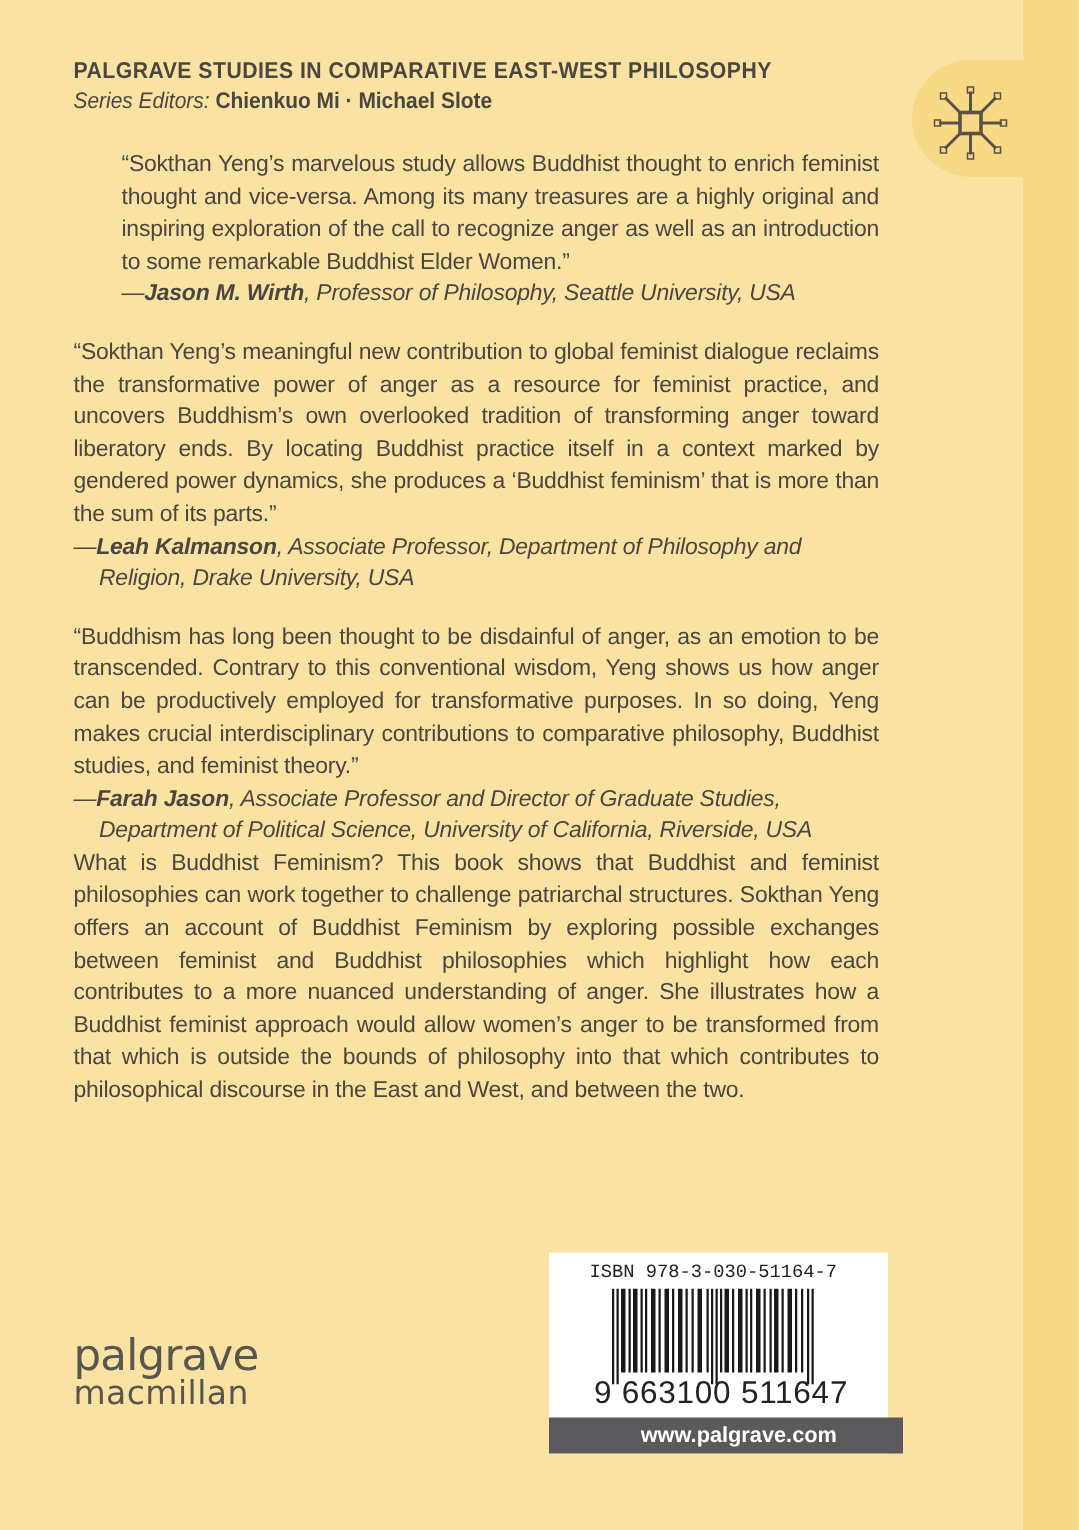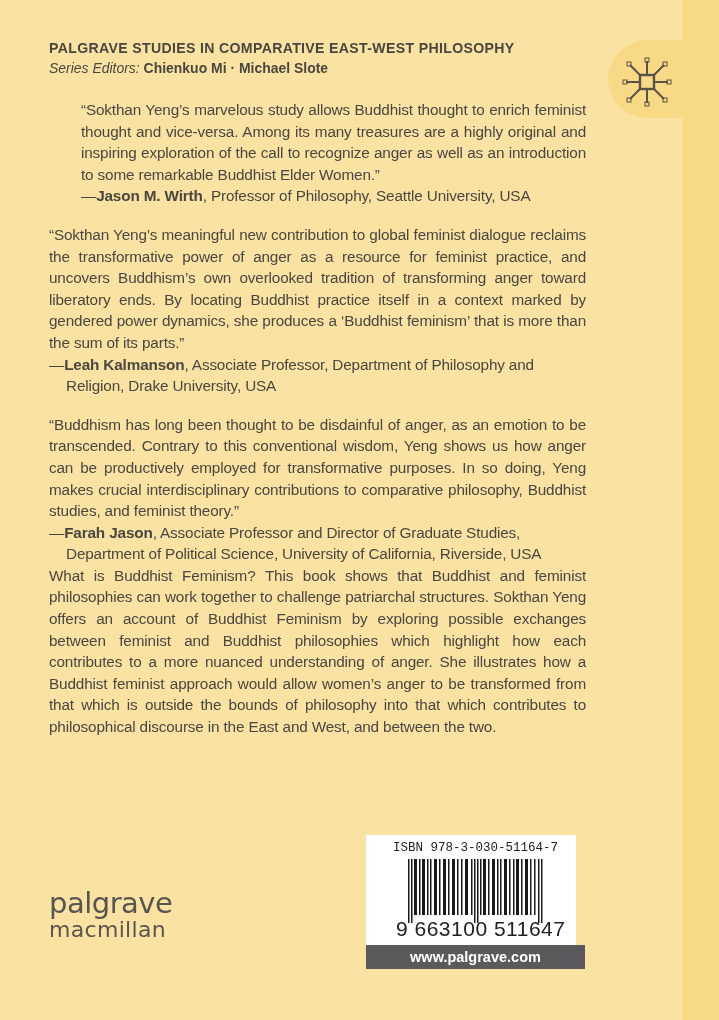--- a/index.html
+++ b/index.html
@@ -37,49 +37,50 @@
   .para {
     font-size:15.3px; line-height:21.6px; text-align:justify;
     letter-spacing:-0.15px;
   }
   .quote { margin-top:17px; }
   .quote.first { margin-top:21px;margin-left:32px; }
   .attribution {
     font-size:15.3px; line-height:21.6px;
     padding-left:17px; text-indent:-17px;
     letter-spacing:-0.15px;
+    font-style:italic;
   }
   .attribution .name { font-weight:bold; }
   .blurb { }
   .author-bio { margin-top:20px; font-size:15.3px; line-height:21.6px; letter-spacing:-0.15px; }
   .author-bio .name { font-weight:bold; }
   .logo {
     position:absolute; left:49px; top:888px; color:#595550;
     font-family:"DejaVu Sans", sans-serif;
   }
   .logo .l1 { font-size:29px; line-height:30px; letter-spacing:-0.5px; }
   .logo .l2 { font-size:22px; line-height:24px; letter-spacing:0.3px; }
   .barcode-box {
-    position:absolute; left:366px; top:835px; width:210px; height:134px;
+    position:absolute; left:366px; top:835px; width:226px; height:134px;
     background:#ffffff;
   }
   .isbn-text {
     position:absolute; left:0; top:6px; width:219px; text-align:center;
     font-family:"Liberation Mono", "DejaVu Sans Mono", monospace;
     font-size:12.5px; color:#222;
   }
   .bars { position:absolute; left:42px; top:24px; }
   .barcode-digits {
     position:absolute; left:30px; top:82px; font-size:21px; color:#222;
     font-family:"Liberation Sans", sans-serif; letter-spacing:0.5px;
   }
   .url-strip {
     position:absolute; left:0; bottom:0; width:219px; height:24px;
     background:#5a5a5c; color:#ffffff; text-align:center;
-    font-size:14.5px; line-height:24px; font-weight:bold;
+    font-size:14.5px; line-height:24px; font-weight:bold;padding-left:17px;
   }
 </style>
 </head>
 <body>
 
 <div class="spine"></div>
 
 <div class="tab">
   <svg width="52" height="52" viewBox="0 0 52 52">
     <g stroke="#5a5248" fill="none">

